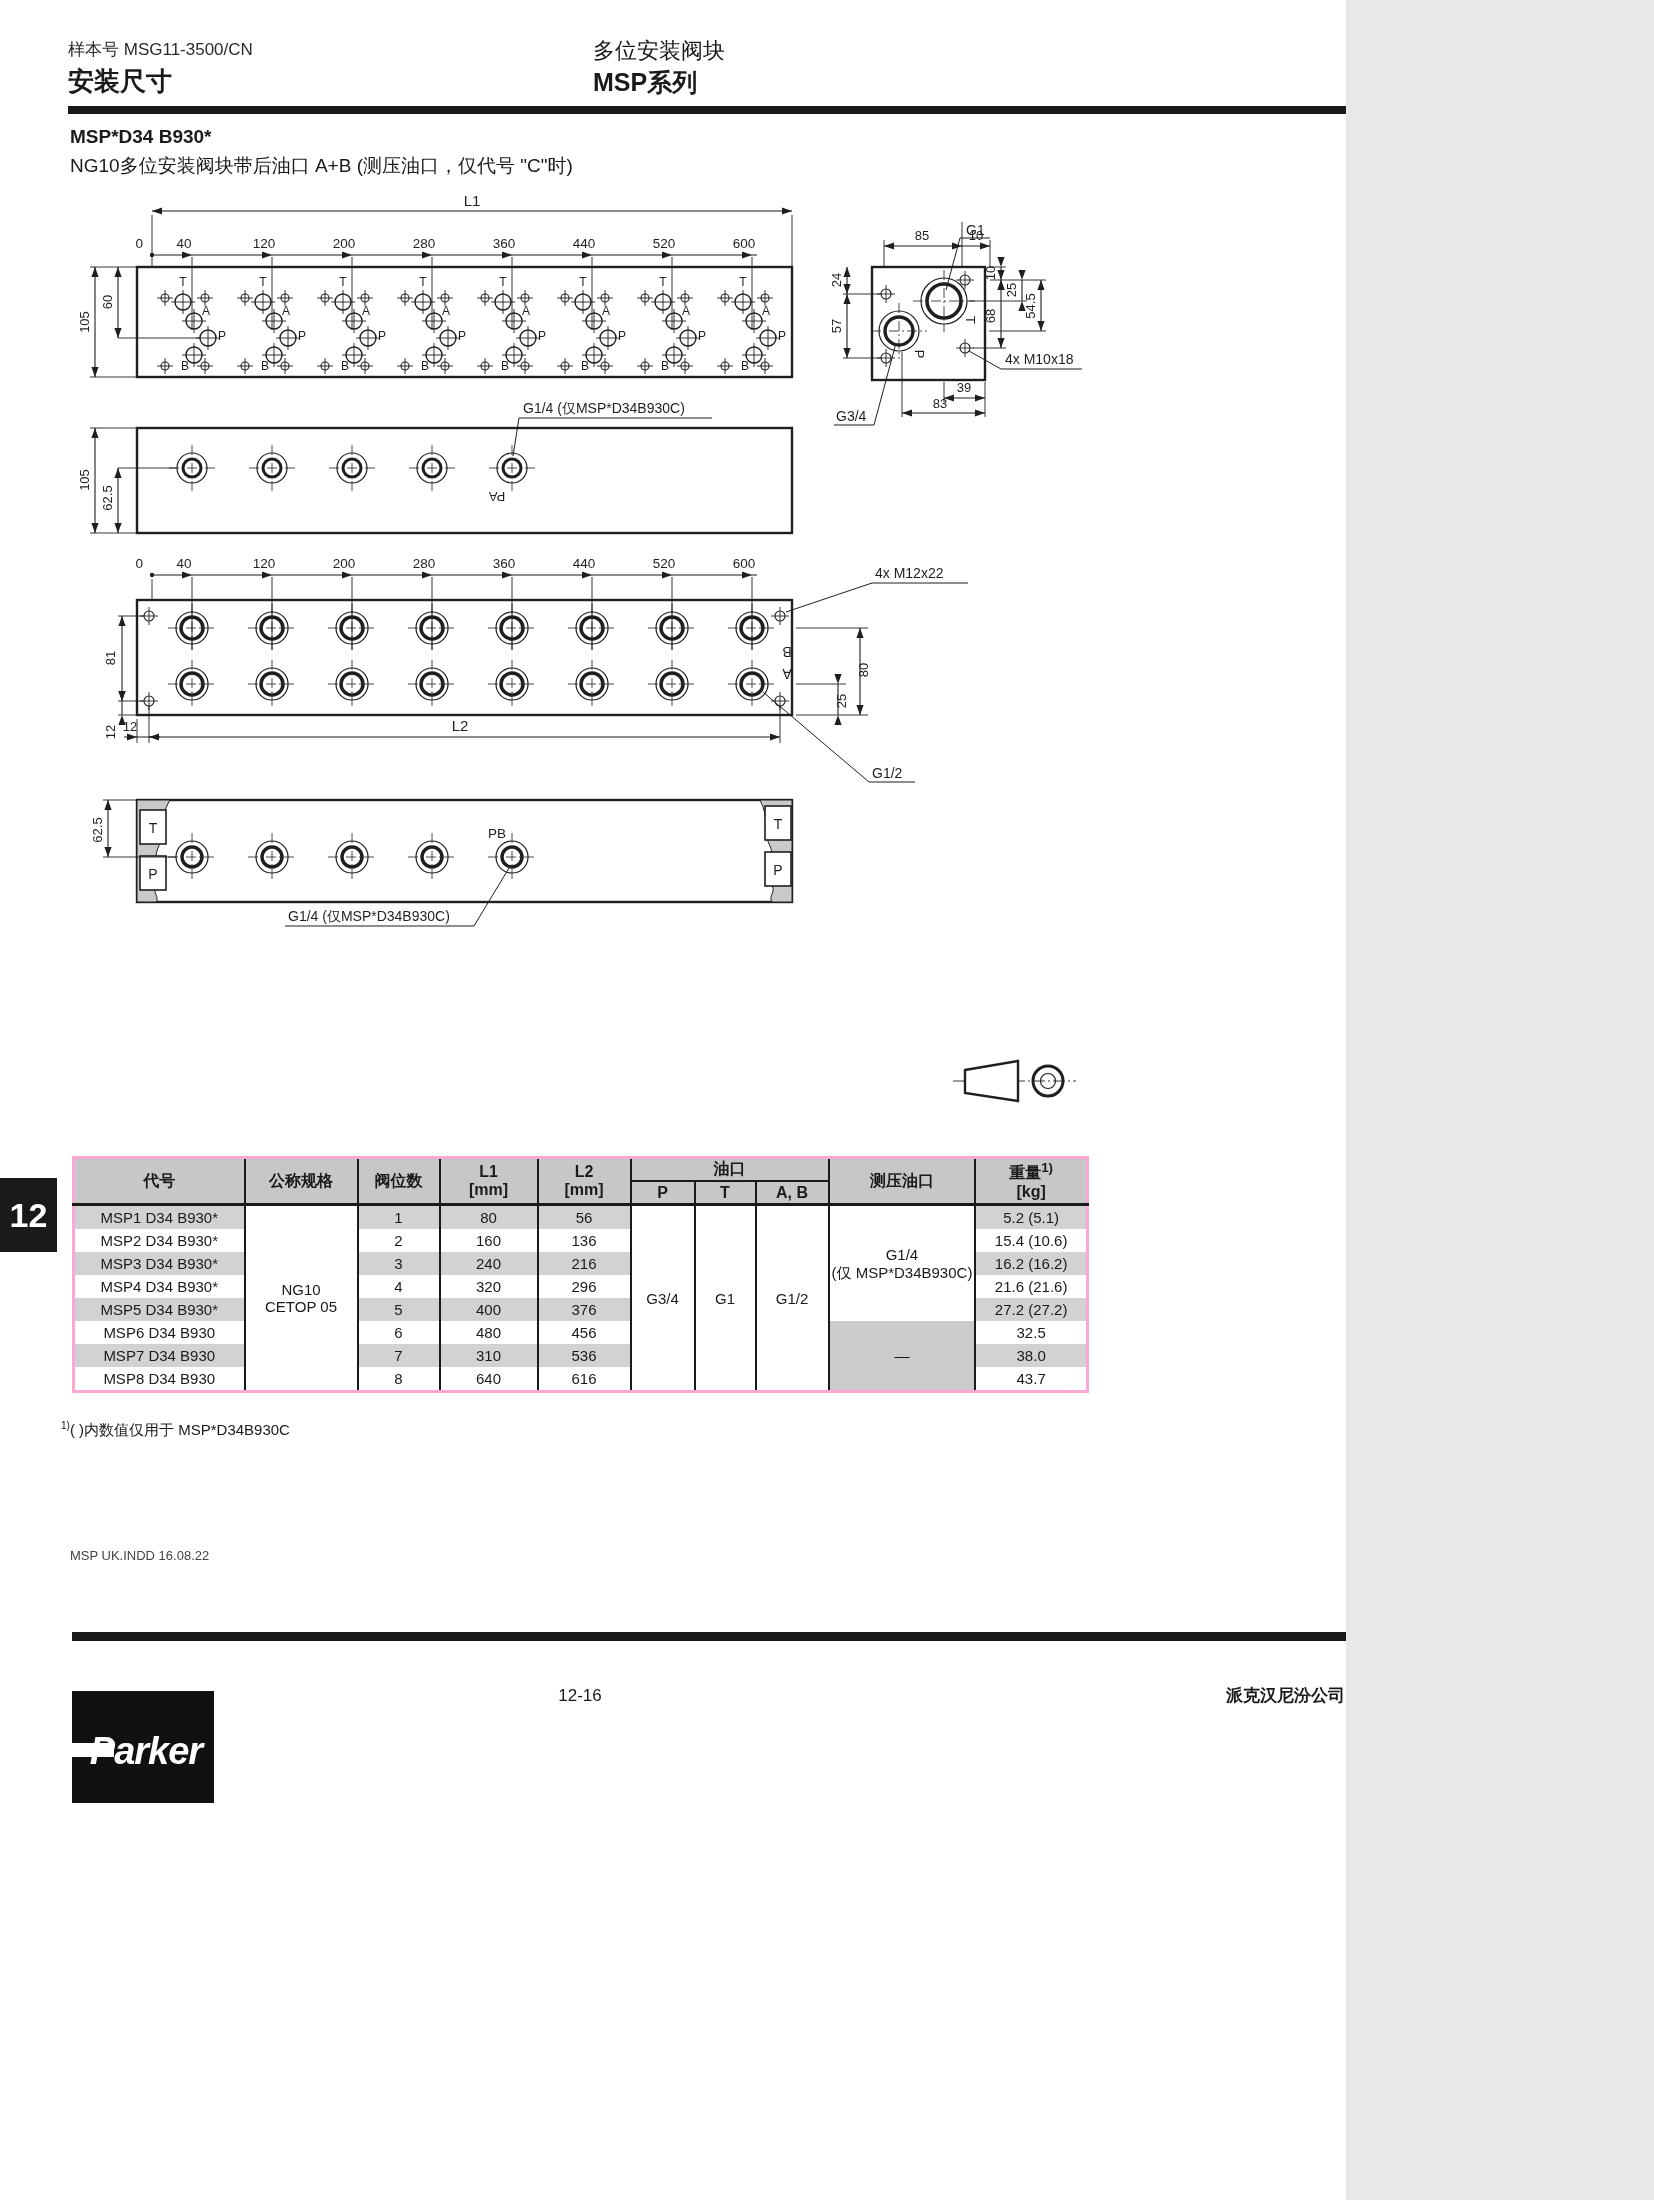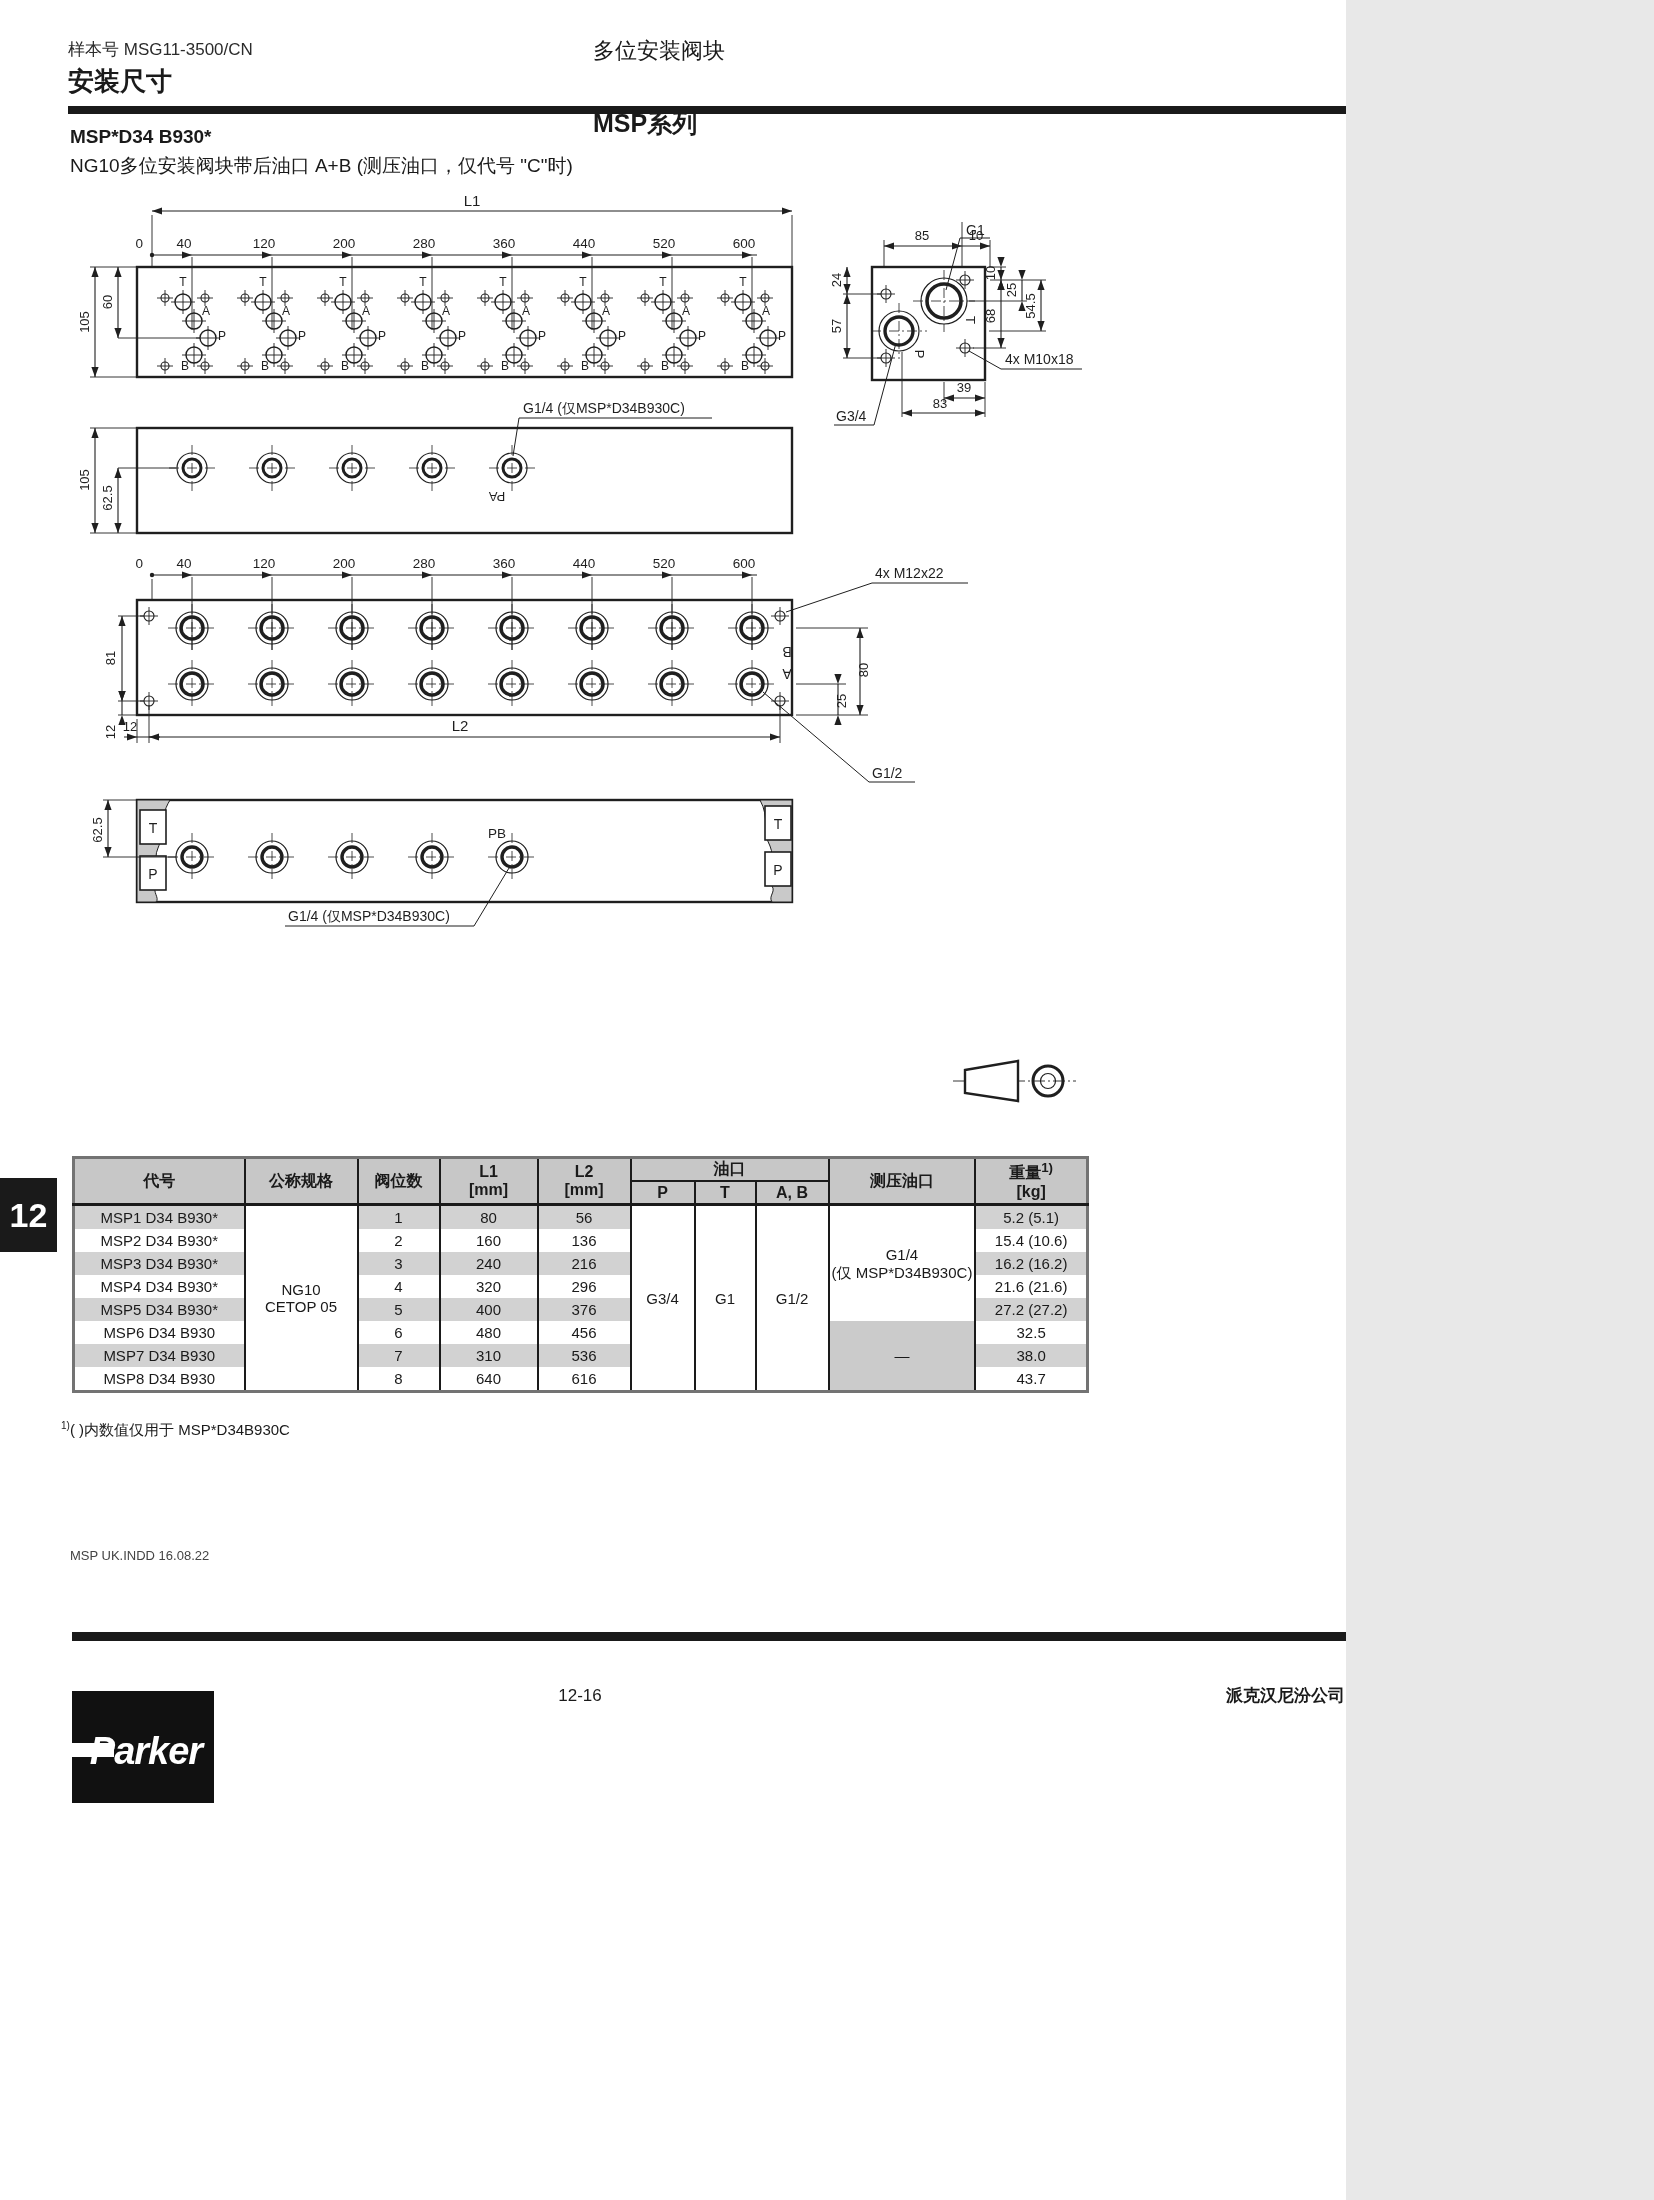--- a/index.html
+++ b/index.html
@@ -2,29 +2,29 @@
 <html><head>
 <meta charset="utf-8">
 <style>
   html,body{margin:0;padding:0;background:#e8e8e8;}
   .page{position:relative;width:1346px;height:2200px;background:#ffffff;overflow:hidden;
         font-family:"Liberation Sans","DejaVu Sans",sans-serif;color:#1a1a1a;}
   .abs{position:absolute;}
   .doc-no{left:68px;top:38px;font-size:17px;color:#2b2b2b;}
   .sec-title{left:68px;top:64px;font-size:26px;font-weight:bold;}
   .prod{left:593px;top:36px;font-size:22px;}
-  .series{left:593px;top:66px;font-size:25px;font-weight:bold;margin-top:41px;}
+  .series{left:593px;top:66px;font-size:25px;font-weight:bold;}
   .rule-top{left:68px;top:106px;width:1522px;height:8px;background:#1a1a1a;}
   .model-title{left:70px;top:126px;font-size:19px;font-weight:bold;}
   .model-sub{left:70px;top:153px;font-size:19px;}
   #drawing{left:60px;top:180px;}
   .chapter-tab{left:0;top:1178px;width:57px;height:74px;background:#1a1a1a;color:#fff;
                font-size:34px;font-weight:bold;display:flex;align-items:center;justify-content:center;}
   #spec-table{position:absolute;left:72px;top:1156px;border-collapse:collapse;table-layout:fixed;
-              border:3px solid #737373;padding-left:12px;}
+              border:3px solid #f9a8d4;padding-left:12px;}
   #spec-table th,#spec-table td{border:2px solid #1a1a1a;text-align:center;vertical-align:middle;
               padding:0 2px;overflow:hidden;white-space:nowrap;}
   #spec-table thead th{background:#c7c7c7;font-weight:bold;font-size:16px;height:21px;}
   #spec-table thead tr.sub th{border-bottom:3px solid #1a1a1a;}
   #spec-table thead th[rowspan]{border-bottom:3px solid #1a1a1a;}
   #spec-table tbody td{border-top:none;border-bottom:none;font-size:15px;height:23px;}
   #spec-table tbody td.stripe{background:#d2d2d2;}
   #spec-table tbody td.gauge-none{background:#cbcbcb;}
   #spec-table .two-line div{line-height:1.15;}
   .footnote{left:61px;top:1420px;font-size:15px;}

